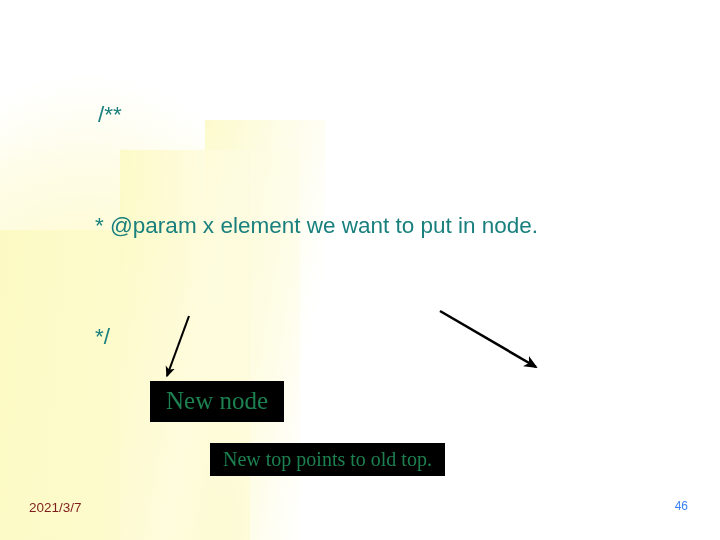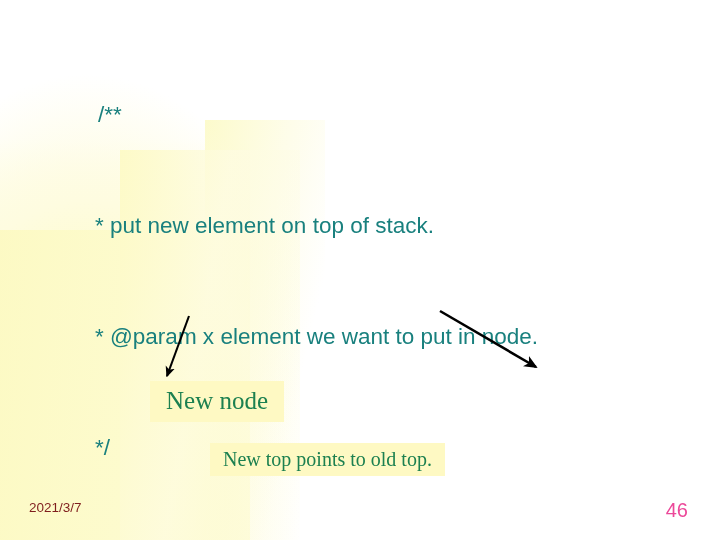--- a/index.html
+++ b/index.html
@@ -104,21 +104,21 @@
     top: 0;
     width: 720px;
     height: 540px;
     pointer-events: none;
     overflow: visible;
   }
 
   
   .callout {
     position: absolute;
-    background: #fef9c3;
+    background: #000000;
     color: #1C8050;
     font-family: "Liberation Serif", serif;
     white-space: nowrap;
     line-height: 1;
   }
   .callout-new-node {
     left: 150px;
     top: 381px;
     padding: 7px 16px 9px 16px;
     font-size: 25px;
@@ -143,43 +143,42 @@
     left: 29px;
     top: 501px;
     color: #7f1d1d;
     font-size: 13.5px;
     line-height: 1;
   }
   .footer-page {
     position: absolute;
     right: 32px;
     top: 500px;
-    color: #ec4899;
-    font-size: 20px;
+    color: #3b82f6;
+    font-size: 12px;
     line-height: 1;
     text-align: center;
   }
 </style>
 </head>
 <body>
 
 <div id="slide">
 
   <div class="bg-layer">
     <div class="bg-wedge"></div>
     <div class="bg-wedge-fade"></div>
     <div class="bg-wedge-taper"></div>
     <div class="bg-wash-a"></div>
     <div class="bg-wash-b"></div>
     <div class="bg-wash-c"></div>
   </div>
 
   <div class="code-block">
     <span class="code-line doc">/**</span>
-    <span class="code-line doc2">* put new element on top of stack.</span>
     <span class="code-line doc2">* @param x element we want to put in node.</span>
     <span class="code-line doc2">*/</span>
     
     
     
     
   </div>
 
   <svg class="arrow-svg" viewBox="0 0 720 540" xmlns="http://www.w3.org/2000/svg">
     <defs>

